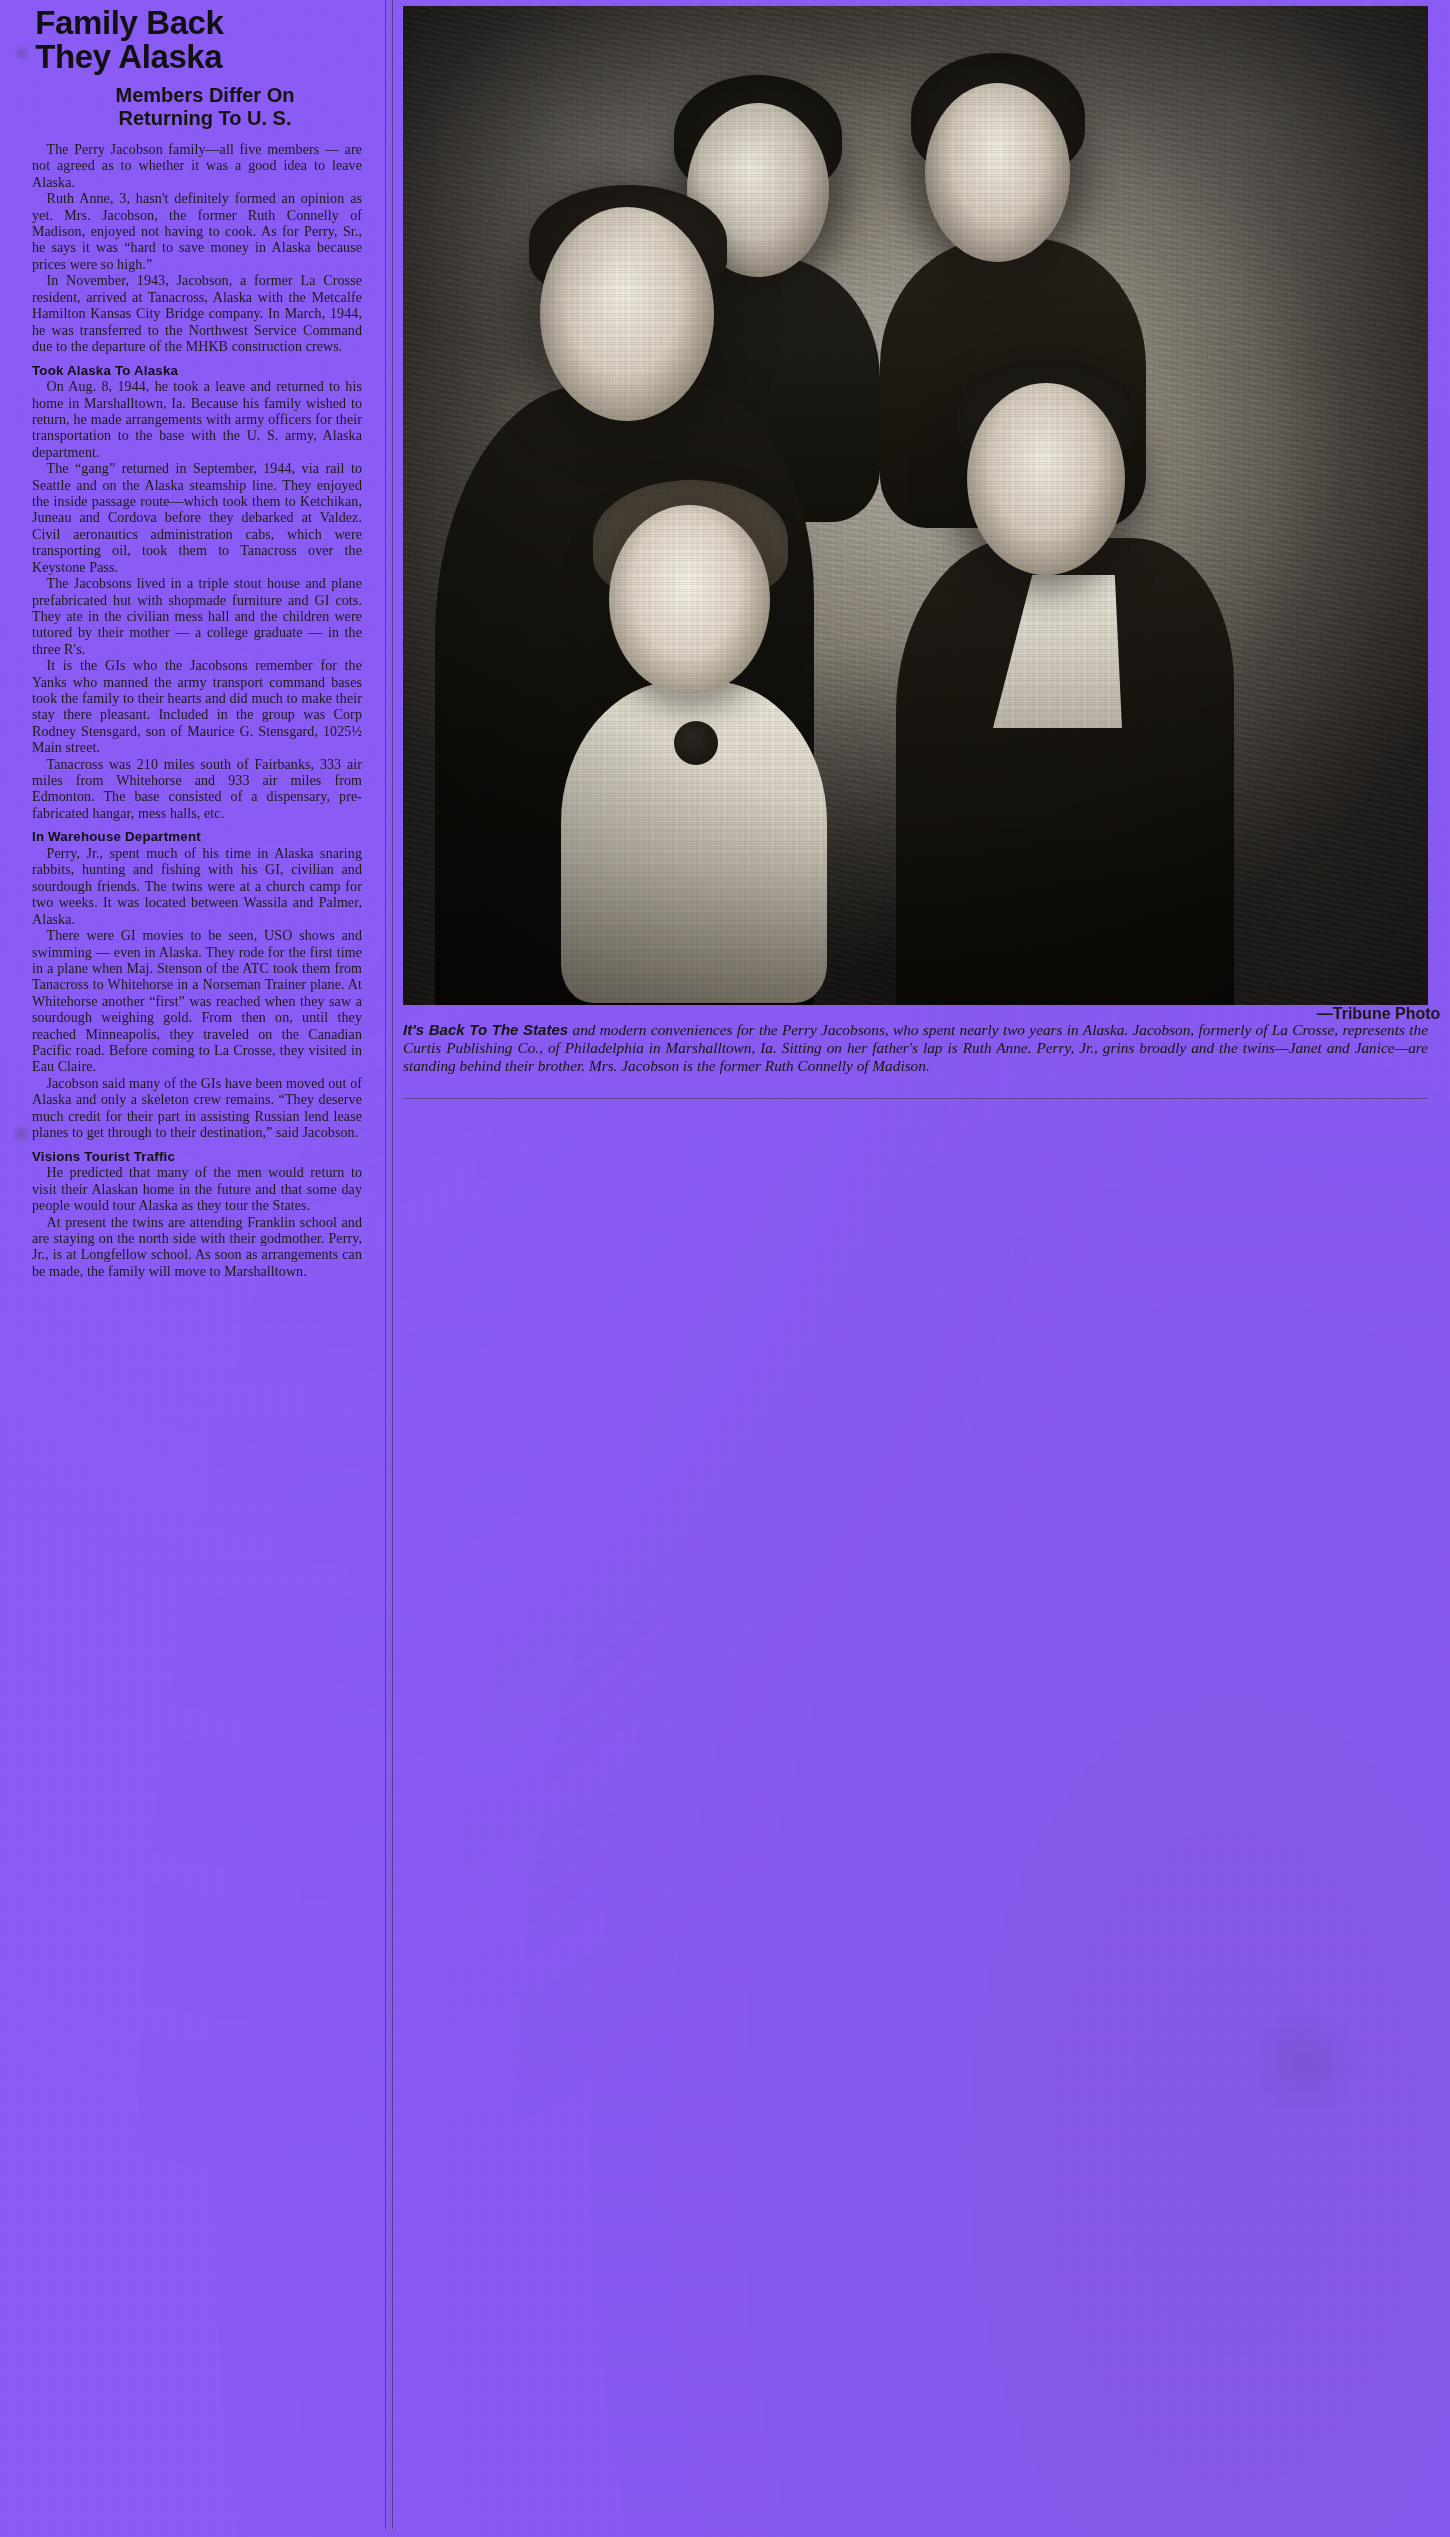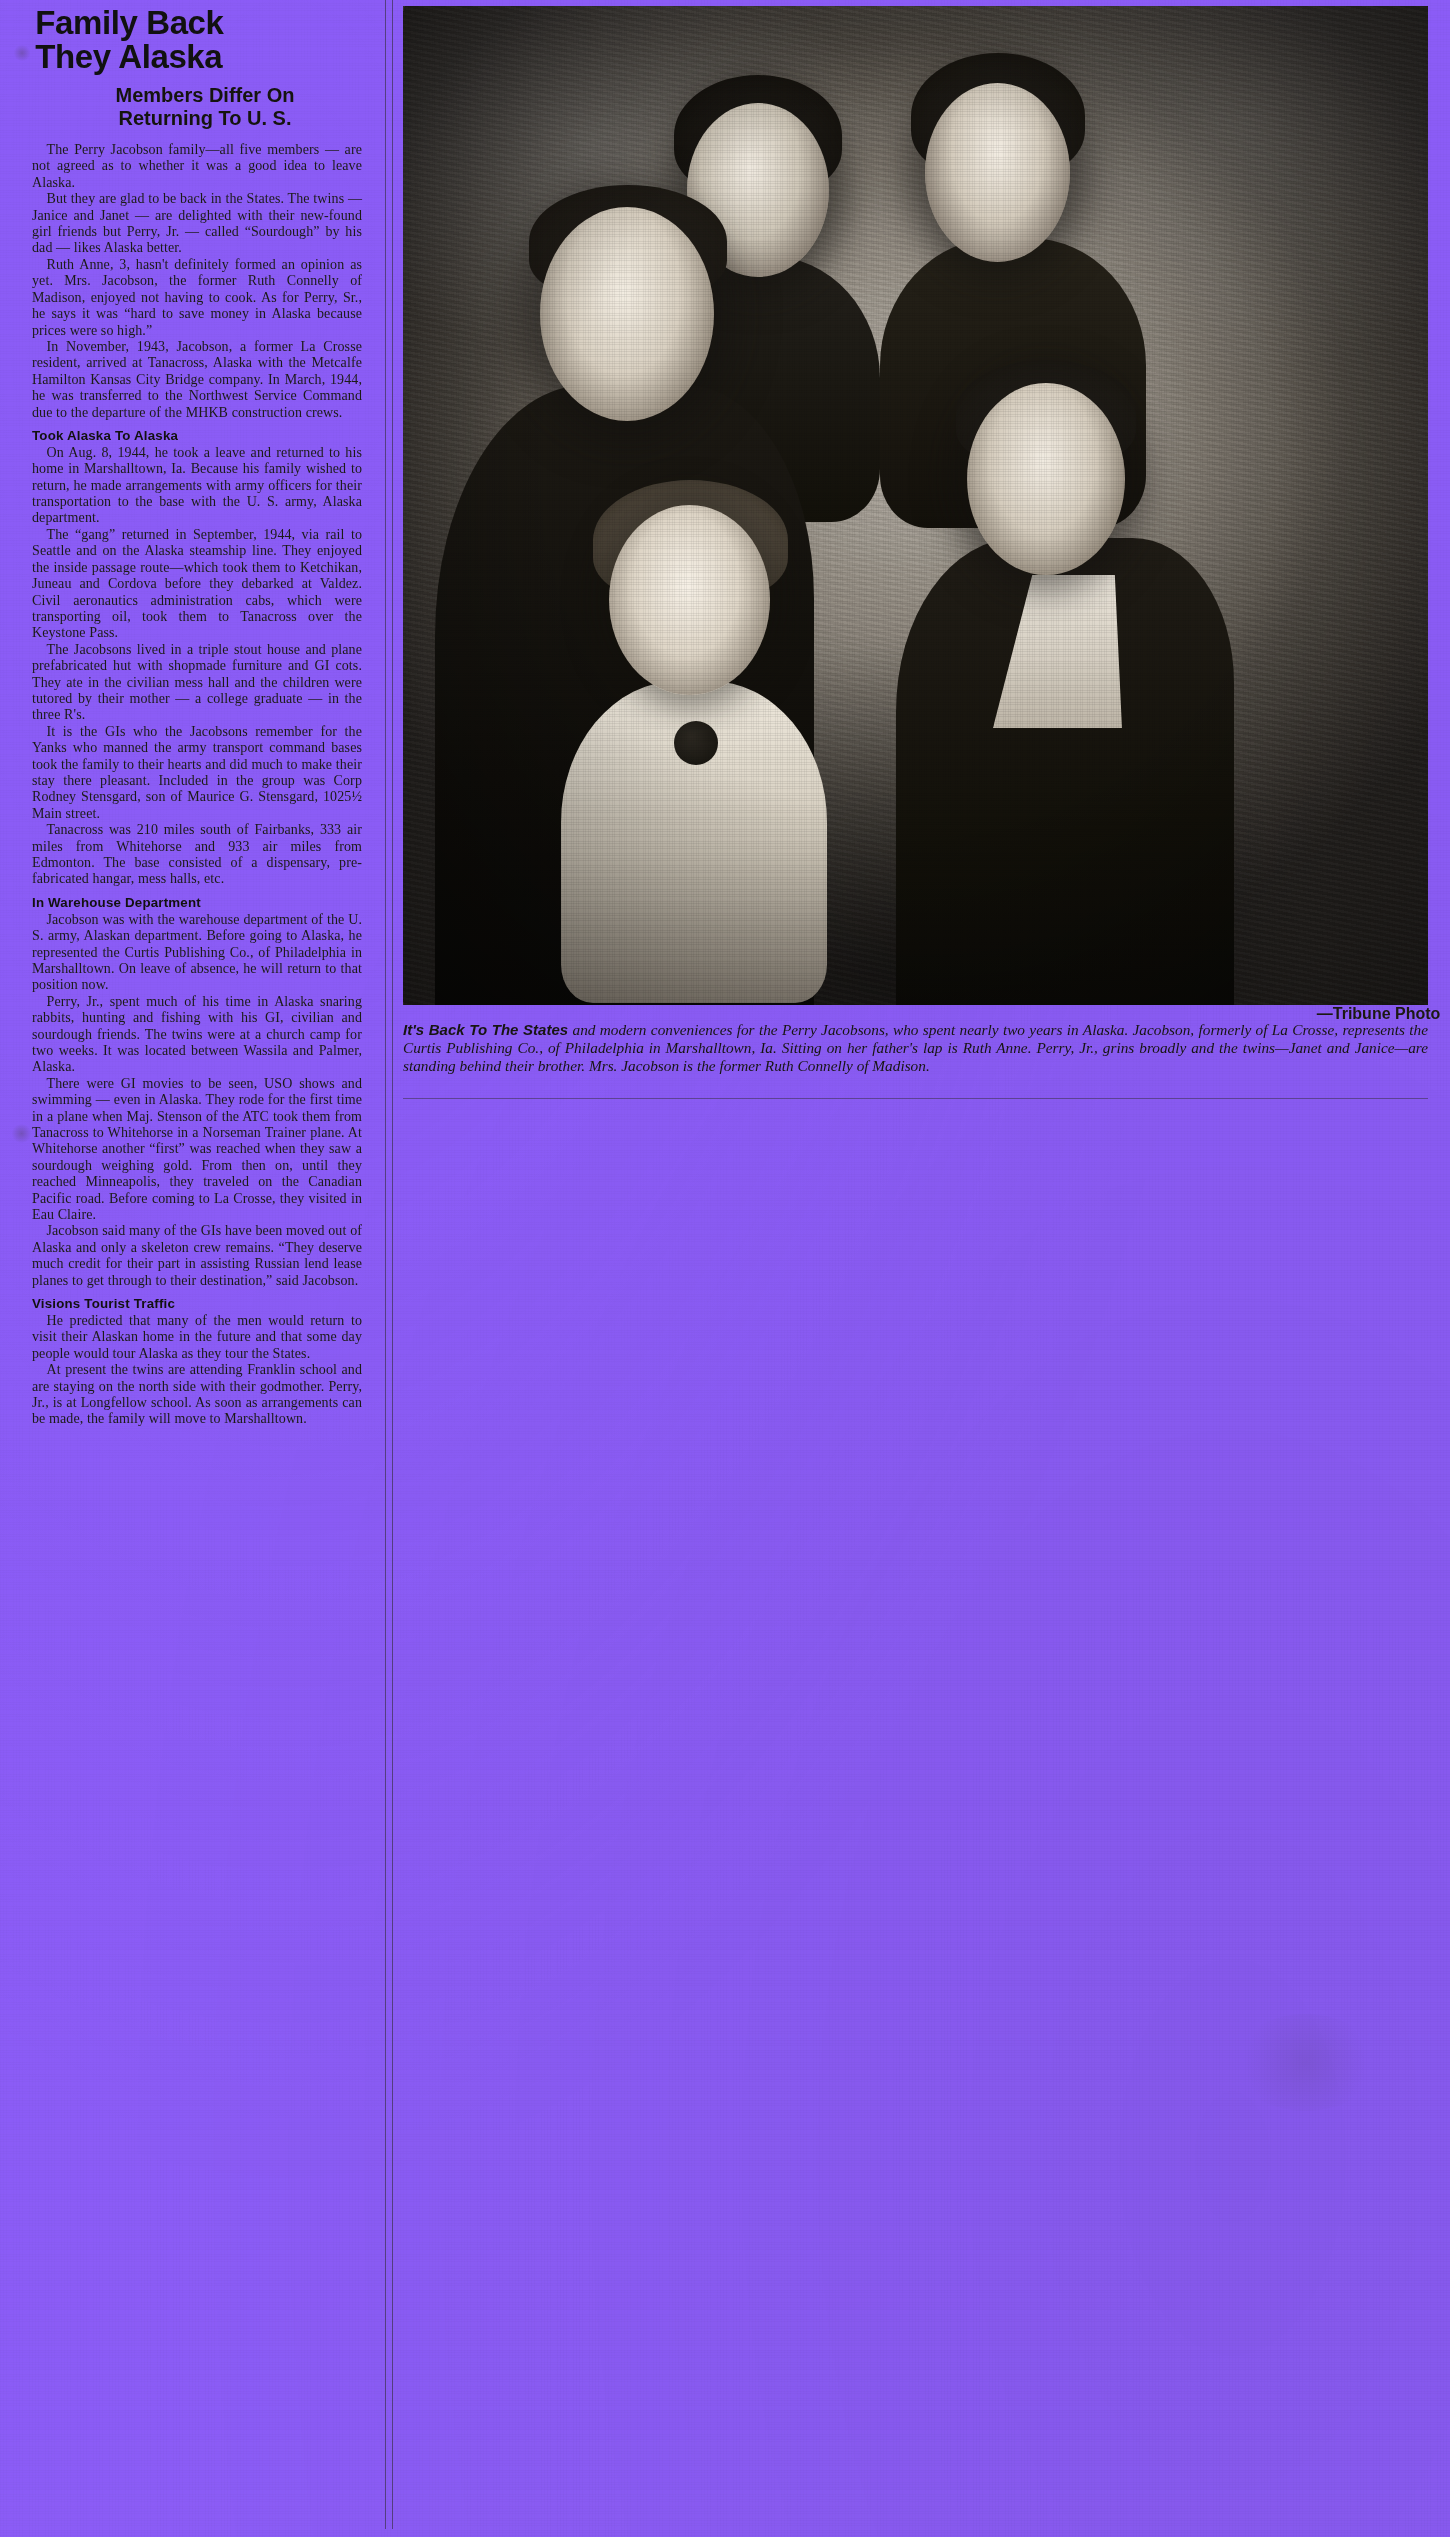--- a/index.html
+++ b/index.html
@@ -263,37 +263,35 @@
 
     <div class="subhead">
       <span>Members Differ On</span><br>
       <span>Returning To U. S.</span>
     </div>
 
     <div class="rule-dots"></div>
 
     <div class="body-col">
       <p>The Perry Jacobson family—all five members — are not agreed as to whether it was a good idea to leave Alaska.</p>
-      <p>But they are glad to be back in the States. The twins — Janice and Janet — are delighted with their new-found girl friends but Perry, Jr. — called “Sourdough” by his dad — likes Alaska better.</p>
       <p>Ruth Anne, 3, hasn't definitely formed an opinion as yet. Mrs. Jacobson, the former Ruth Connelly of Madison, enjoyed not having to cook. As for Perry, Sr., he says it was “hard to save money in Alaska because prices were so high.”</p>
       <p>In November, 1943, Jacobson, a former La Crosse resident, arrived at Tanacross, Alaska with the Metcalfe Hamilton Kansas City Bridge company. In March, 1944, he was transferred to the Northwest Service Command due to the departure of the MHKB construction crews.</p>
     </div>
 
     <div class="sec-head">Took Alaska To Alaska</div>
     <div class="body-col">
       <p>On Aug. 8, 1944, he took a leave and returned to his home in Marshalltown, Ia. Because his family wished to return, he made arrangements with army officers for their transportation to the base with the U. S. army, Alaska department.</p>
       <p>The “gang” returned in September, 1944, via rail to Seattle and on the Alaska steamship line. They enjoyed the inside passage route—which took them to Ketchikan, Juneau and Cordova before they debarked at Valdez. Civil aeronautics administration cabs, which were transporting oil, took them to Tanacross over the Keystone Pass.</p>
       <p>The Jacobsons lived in a triple stout house and plane prefabricated hut with shopmade furniture and GI cots. They ate in the civilian mess hall and the children were tutored by their mother — a college graduate — in the three R's.</p>
       <p>It is the GIs who the Jacobsons remember for the Yanks who manned the army transport command bases took the family to their hearts and did much to make their stay there pleasant. Included in the group was Corp Rodney Stensgard, son of Maurice G. Stensgard, 1025½ Main street.</p>
       <p>Tanacross was 210 miles south of Fairbanks, 333 air miles from Whitehorse and 933 air miles from Edmonton. The base consisted of a dispensary, pre-fabricated hangar, mess halls, etc.</p>
     </div>
 
     <div class="sec-head">In Warehouse Department</div>
     <div class="body-col">
-      <p>Jacobson was with the warehouse department of the U. S. army, Alaskan department. Before going to Alaska, he represented the Curtis Publishing Co., of Philadelphia in Marshalltown. On leave of absence, he will return to that position now.</p>
       <p>Perry, Jr., spent much of his time in Alaska snaring rabbits, hunting and fishing with his GI, civilian and sourdough friends. The twins were at a church camp for two weeks. It was located between Wassila and Palmer, Alaska.</p>
       <p>There were GI movies to be seen, USO shows and swimming — even in Alaska. They rode for the first time in a plane when Maj. Stenson of the ATC took them from Tanacross to Whitehorse in a Norseman Trainer plane. At Whitehorse another “first” was reached when they saw a sourdough weighing gold. From then on, until they reached Minneapolis, they traveled on the Canadian Pacific road. Before coming to La Crosse, they visited in Eau Claire.</p>
       <p>Jacobson said many of the GIs have been moved out of Alaska and only a skeleton crew remains. “They deserve much credit for their part in assisting Russian lend lease planes to get through to their destination,” said Jacobson.</p>
     </div>
 
     <div class="sec-head">Visions Tourist Traffic</div>
     <div class="body-col">
       <p>He predicted that many of the men would return to visit their Alaskan home in the future and that some day people would tour Alaska as they tour the States.</p>
       <p>At present the twins are attending Franklin school and are staying on the north side with their godmother. Perry, Jr., is at Longfellow school. As soon as arrangements can be made, the family will move to Marshalltown.</p>
     </div>

